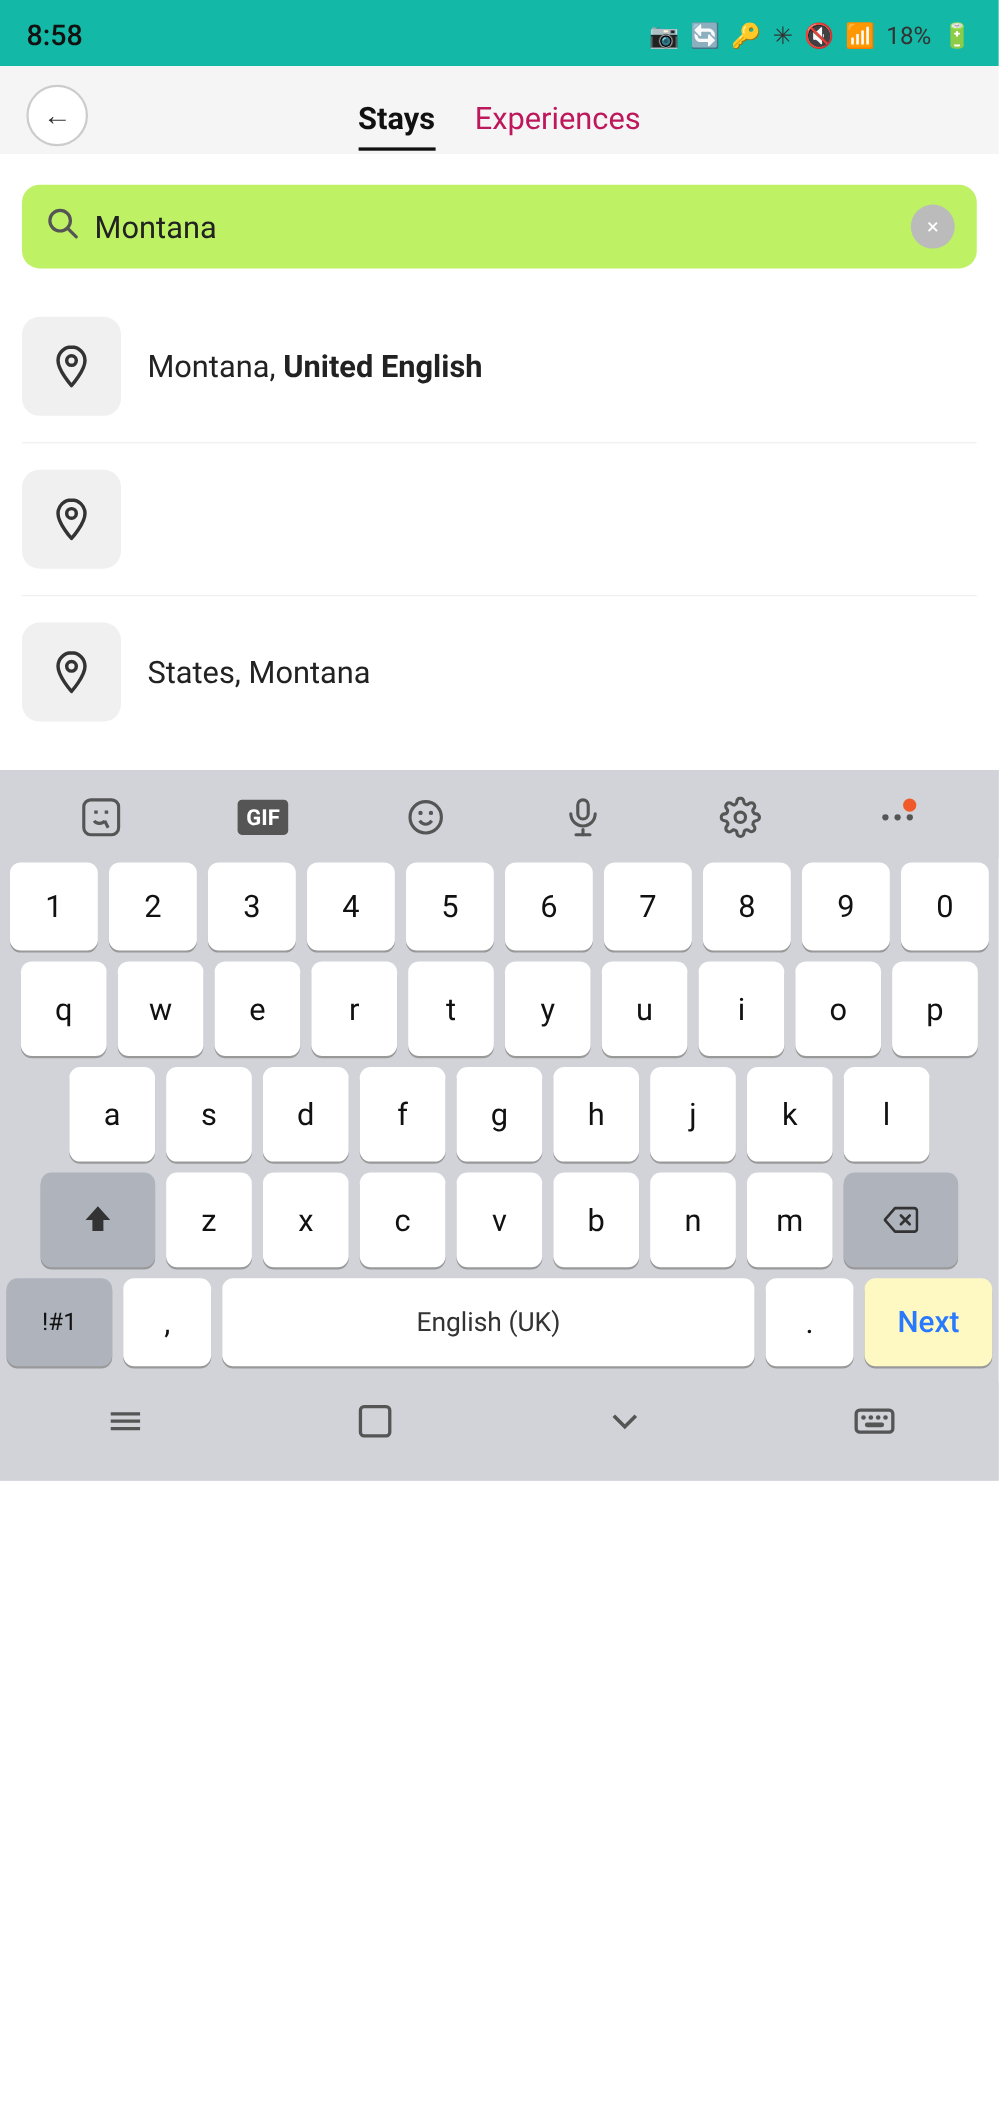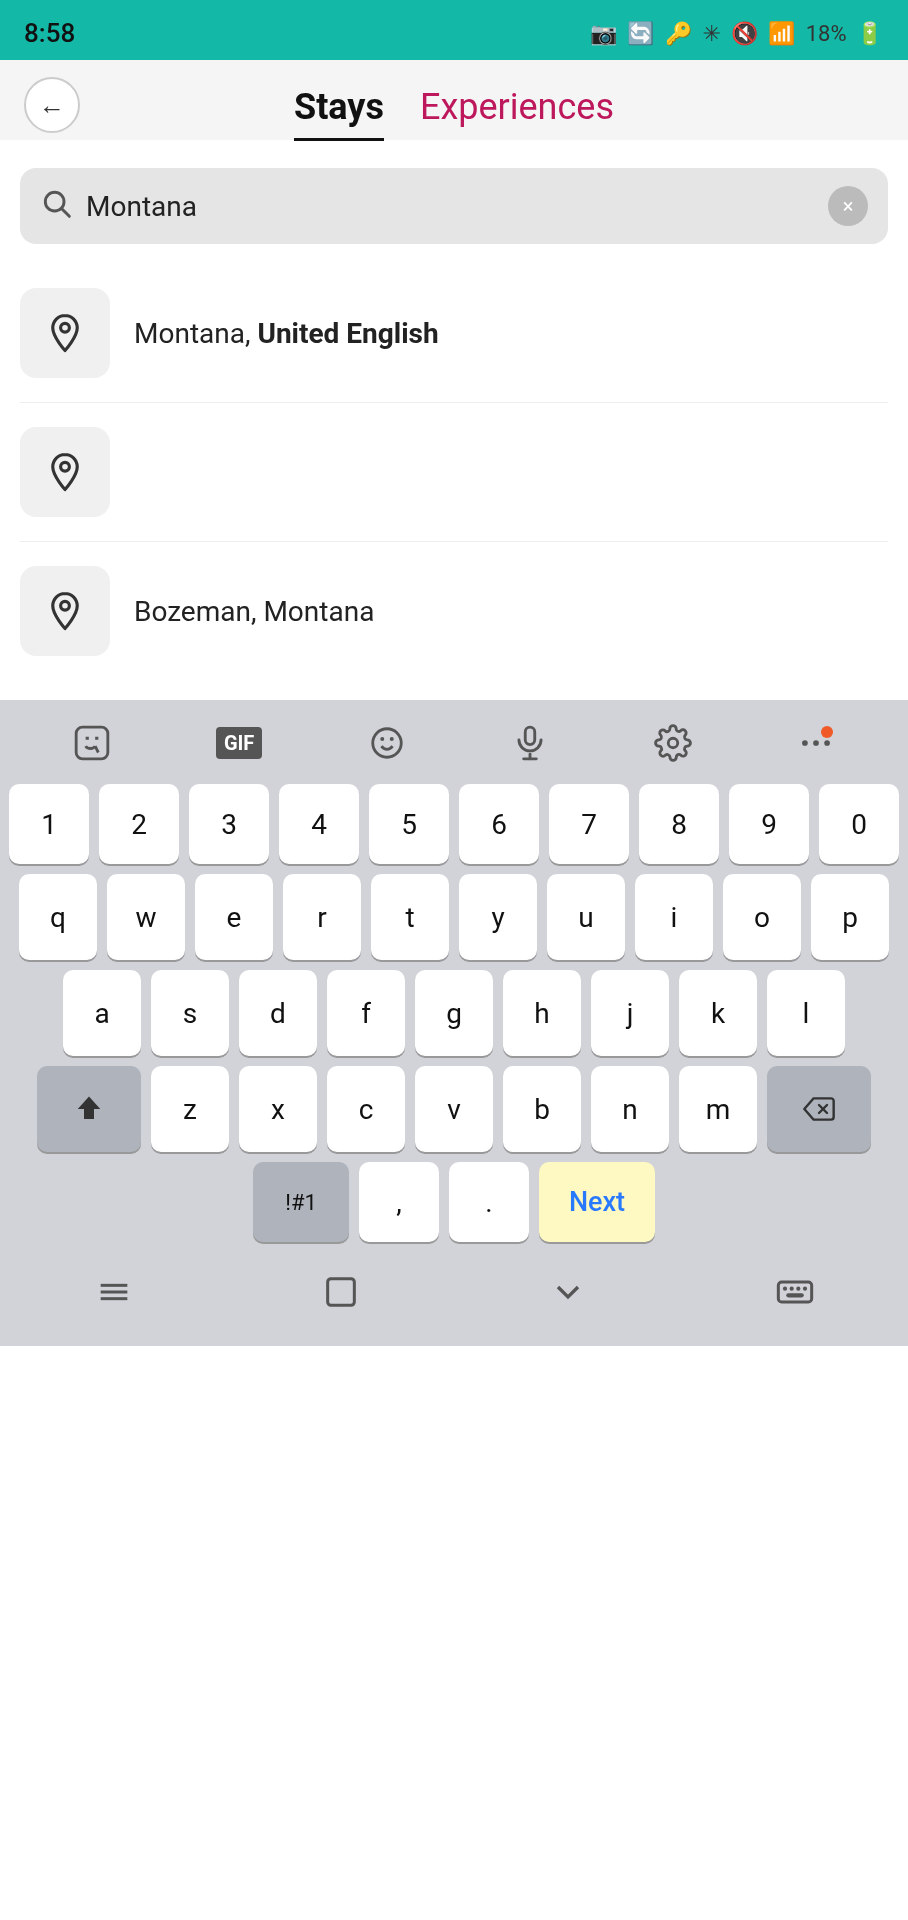--- a/index.html
+++ b/index.html
@@ -55,21 +55,21 @@
       cursor: pointer;
       font-size: 26px;
       color: #333;
       flex-shrink: 0;
     }
     .tabs {
       display: flex;
       flex: 1;
       justify-content: center;
       gap: 36px;
-      font-size: 36px;
+      font-size: 28px;
       margin-top: 17px;
     }
     .tab-item {
       padding-bottom: 10px;
       cursor: pointer;
       color: #be185d;
       font-weight: 400;
     }
     .tab-item.active {
       color: #111;
@@ -80,21 +80,21 @@
     
     .search-area {
       background: #fff;
       padding: 24px 20px 0 20px;
       border-radius: 24px 24px 0 0;
       margin-top: 4px;
     }
     .search-box {
       display: flex;
       align-items: center;
-      background: #e5e5e5;
+      background: #bef264;
       border-radius: 16px;
       padding: 18px 20px;
       gap: 14px;
       margin-bottom: 10px;
     }
     .search-icon-wrap {
       font-size: 30px;
       color: #555;
     }
     .search-input-text {
@@ -338,21 +338,21 @@
       </div>
     </div>
 
     <div class="result-item">
       <div class="location-icon-wrap">
         <svg viewBox="0 0 24 24" fill="none" stroke="#333" stroke-width="1.8" stroke-linecap="round" stroke-linejoin="round">
           <path d="M12 2C8.13 2 5 5.13 5 9c0 5.25 7 13 7 13s7-7.75 7-13c0-3.87-3.13-7-7-7z"></path>
           <circle cx="12" cy="9" r="2.5"></circle>
         </svg>
       </div>
-      <div class="result-text">Bozeman, Montana</div>
+      <div class="result-text">States, Montana</div>
     </div>
 
   </div>
 
 </div>
 
 <div class="keyboard-area">
 
   <div class="keyboard-toolbar">
     <div class="toolbar-key">
@@ -456,20 +456,23 @@
       </div>
     </div>
 
     <div class="key-row">
       <div class="key action-key">
         <span>!#1</span>
       </div>
       <div class="key comma-key">
         <span>,</span>
       </div>
+      <div class="key space-key">
+        <span>English (UK)</span>
+      </div>
       <div class="key period-key">
         <span>.</span>
       </div>
       <div class="key next-key">
         <span>Next</span>
       </div>
     </div>
   </div>
 
   <div class="bottom-nav">

